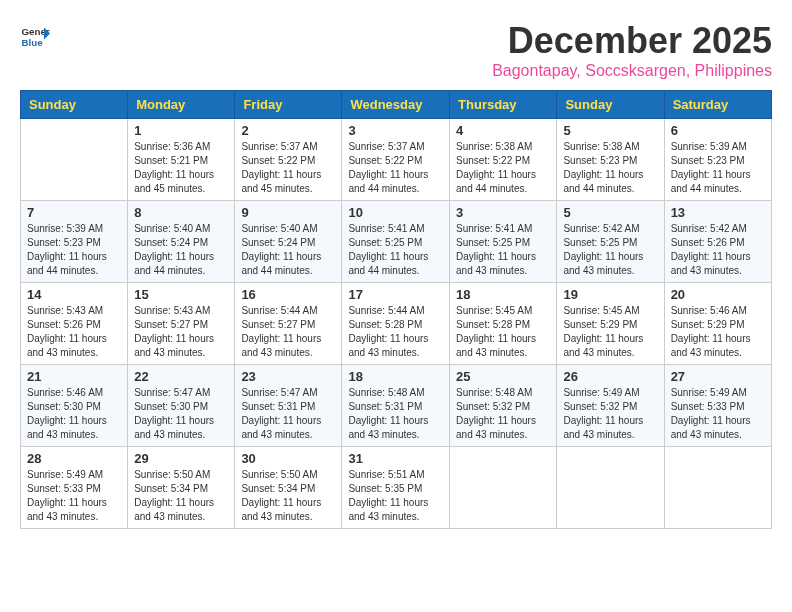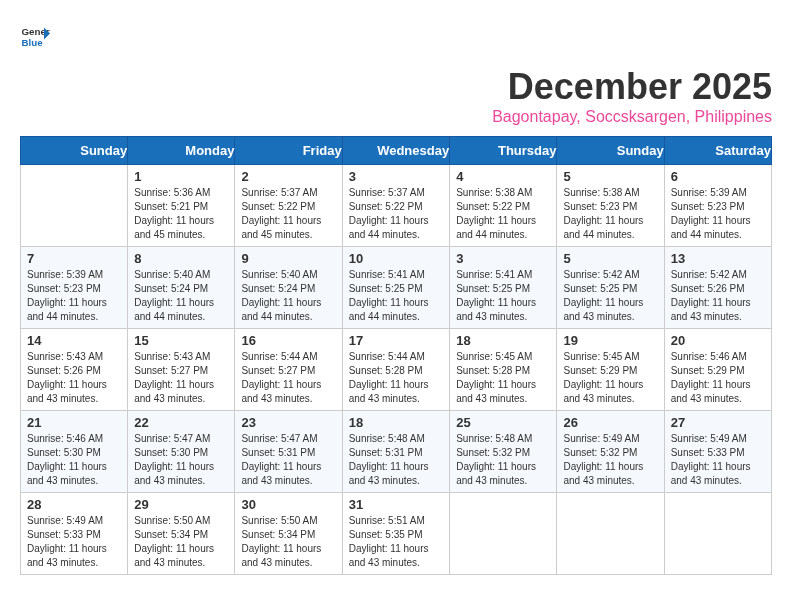--- a/index.html
+++ b/index.html
@@ -25,37 +25,36 @@
       width: 30px;
       height: 30px;
     }
     .title-block {
       text-align: right;
     }
     .month-title {
       font-size: 36px;
       font-weight: bold;
       color: #333;
-      margin-top: 46px;
     }
     .location-title {
       font-size: 16px;
       color: #ec4899;
     }
     .calendar {
       width: 100%;
       border-collapse: collapse;
       border: 1px solid #ccc;
     }
     .calendar th {
       background-color: #1a6fba;
-      color: #ffffff;
+      color: #fde047;
       font-size: 13px;
-      padding: 6px 0;
-      text-align: right;
+      padding: 6px 8px;
+      text-align: left;
       border: 1px solid #1558a0;
     }
     .calendar td {
       vertical-align: top;
       border: 1px solid #ccc;
       padding: 4px 6px;
       width: 108px;
       min-height: 90px;
     }
     .day-number {

